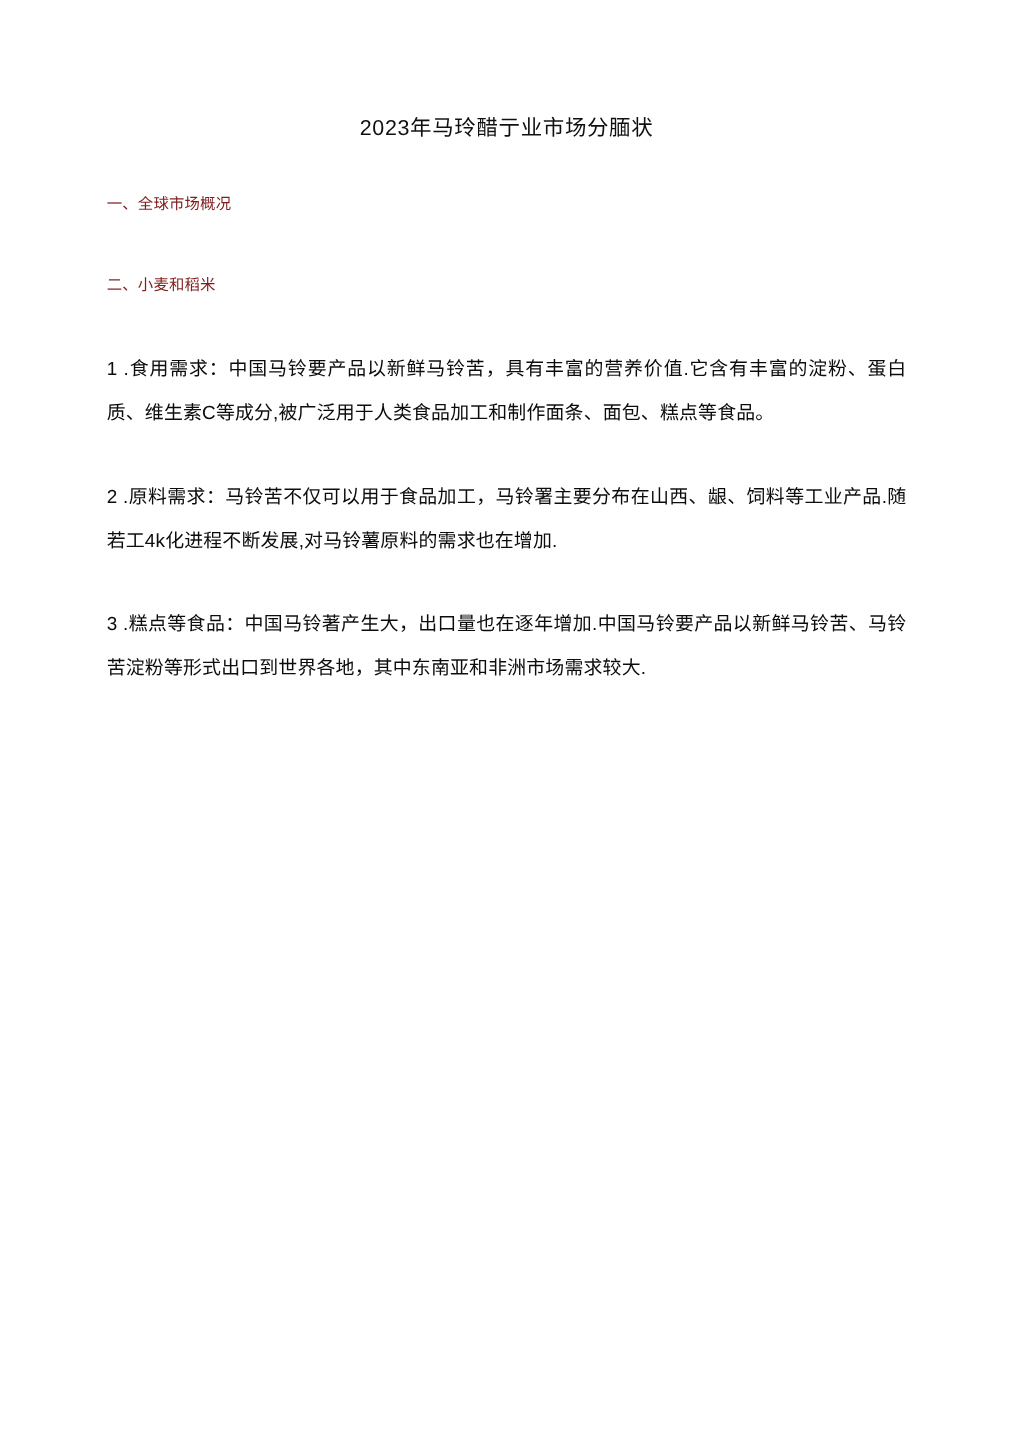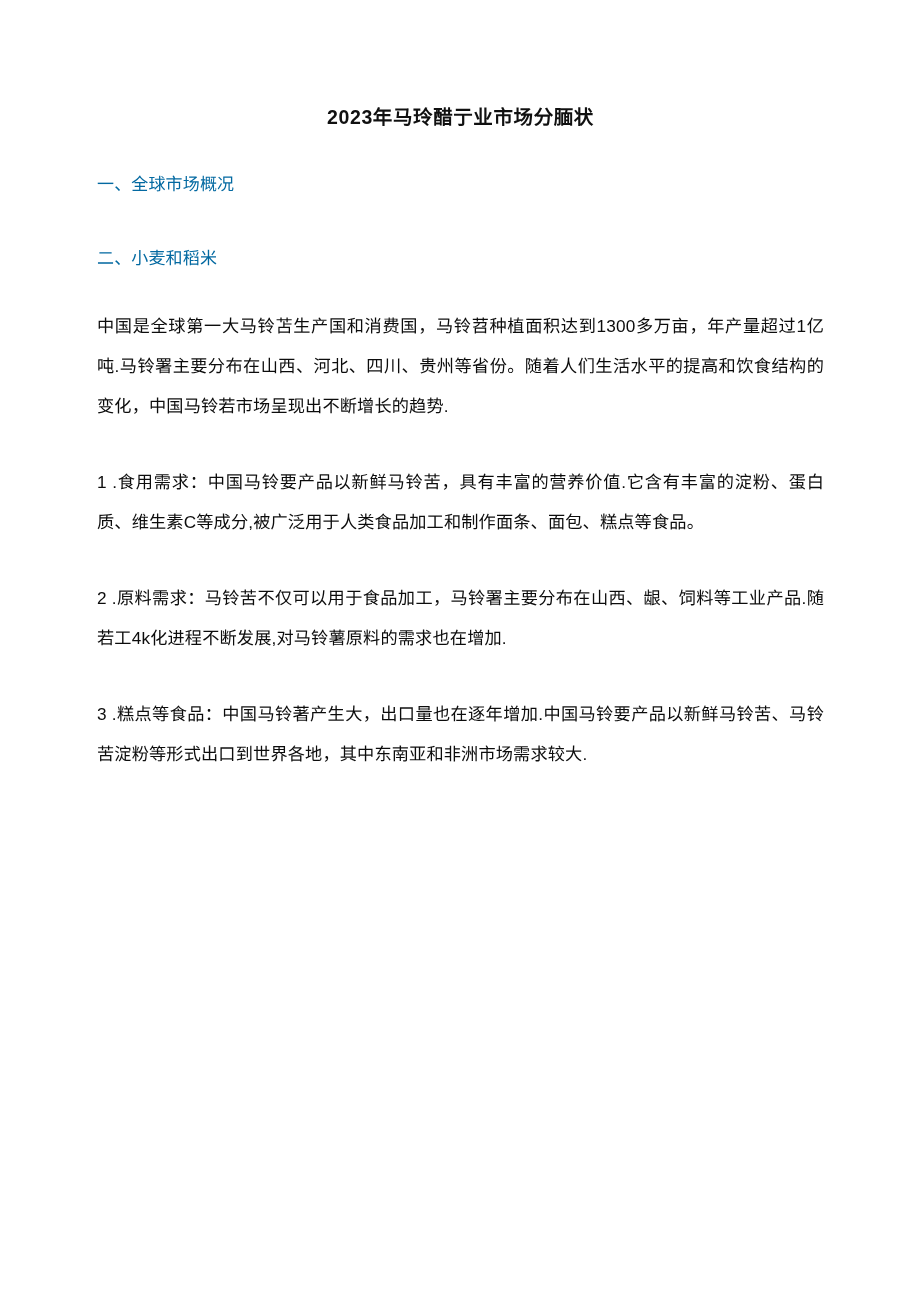--- a/index.html
+++ b/index.html
@@ -27,44 +27,44 @@
 
   .page-body {
     position: absolute;
     left: 97px;
     top: 0;
     width: 727px;
   }
 
   .doc-title {
     font-size: 19.5px;
-    font-weight: 700;
+    font-weight: 400;
     text-align: center;
     letter-spacing: 0.6px;
     color: #101010;
     margin: 0;
     padding-top: 104px;
     line-height: 1.4;
     white-space: nowrap;
   }
 
   .para {
     font-size: 17.2px;
     line-height: 40px;
     color: #0c0c0c;
     letter-spacing: 0.15px;
     text-align: justify;
     text-justify: inter-ideograph;
     margin: 0;
   }
 
   .heading {
-    font-size: 17px;
+    font-size: 14px;
     line-height: 40px;
-    color: #0369a1;
+    color: #7f1d1d;
     letter-spacing: 0.15px;
     margin: 0;
     font-weight: 400;
   }
 
   .list-item {
     font-size: 17.2px;
     line-height: 40px;
     color: #0c0c0c;
     letter-spacing: 0.15px;
@@ -89,21 +89,20 @@
   <div class="page-body">
 
     <h1 class="doc-title">2023年马玲醋亍业市场分腼状</h1>
 
 
     <h2 class="heading block-gap-section">一、全球市场概况</h2>
 
 
     <h2 class="heading block-gap-section">二、小麦和稻米</h2>
 
-    <p class="para block-gap-para">中国是全球第一大马铃苫生产国和消费国，马铃苕种植面积达到1300多万亩，年产量超过1亿吨.马铃署主要分布在山西、河北、四川、贵州等省份。随着人们生活水平的提高和饮食结构的变化，中国马铃若市场呈现出不断增长的趋势.</p>
 
 
     <p class="list-item block-gap-item">
       <span class="list-marker">1 .</span><span>食用需求：中国马铃要产品以新鲜马铃苦，具有丰富的营养价值.它含有丰富的淀粉、蛋白质、维生素C等成分,被广泛用于人类食品加工和制作面条、面包、糕点等食品。</span>
     </p>
 
     <p class="list-item block-gap-item">
       <span class="list-marker">2 .</span><span>原料需求：马铃苦不仅可以用于食品加工，马铃署主要分布在山西、龈、饲料等工业产品.随若工4k化进程不断发展,对马铃薯原料的需求也在增加.</span>
     </p>
 

